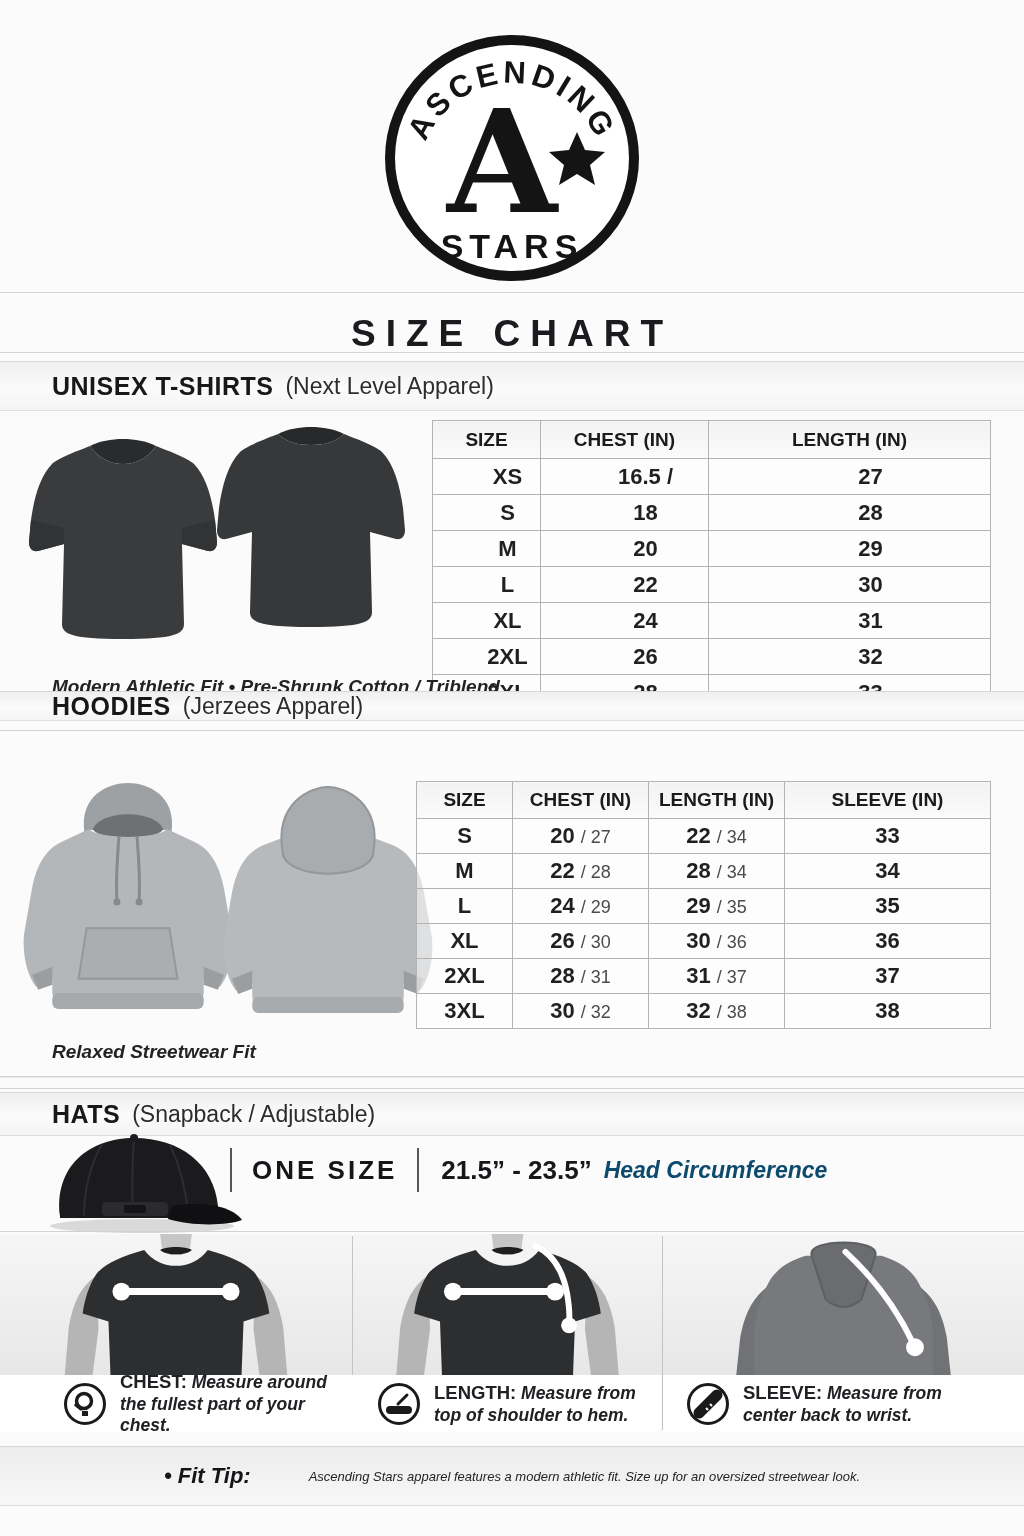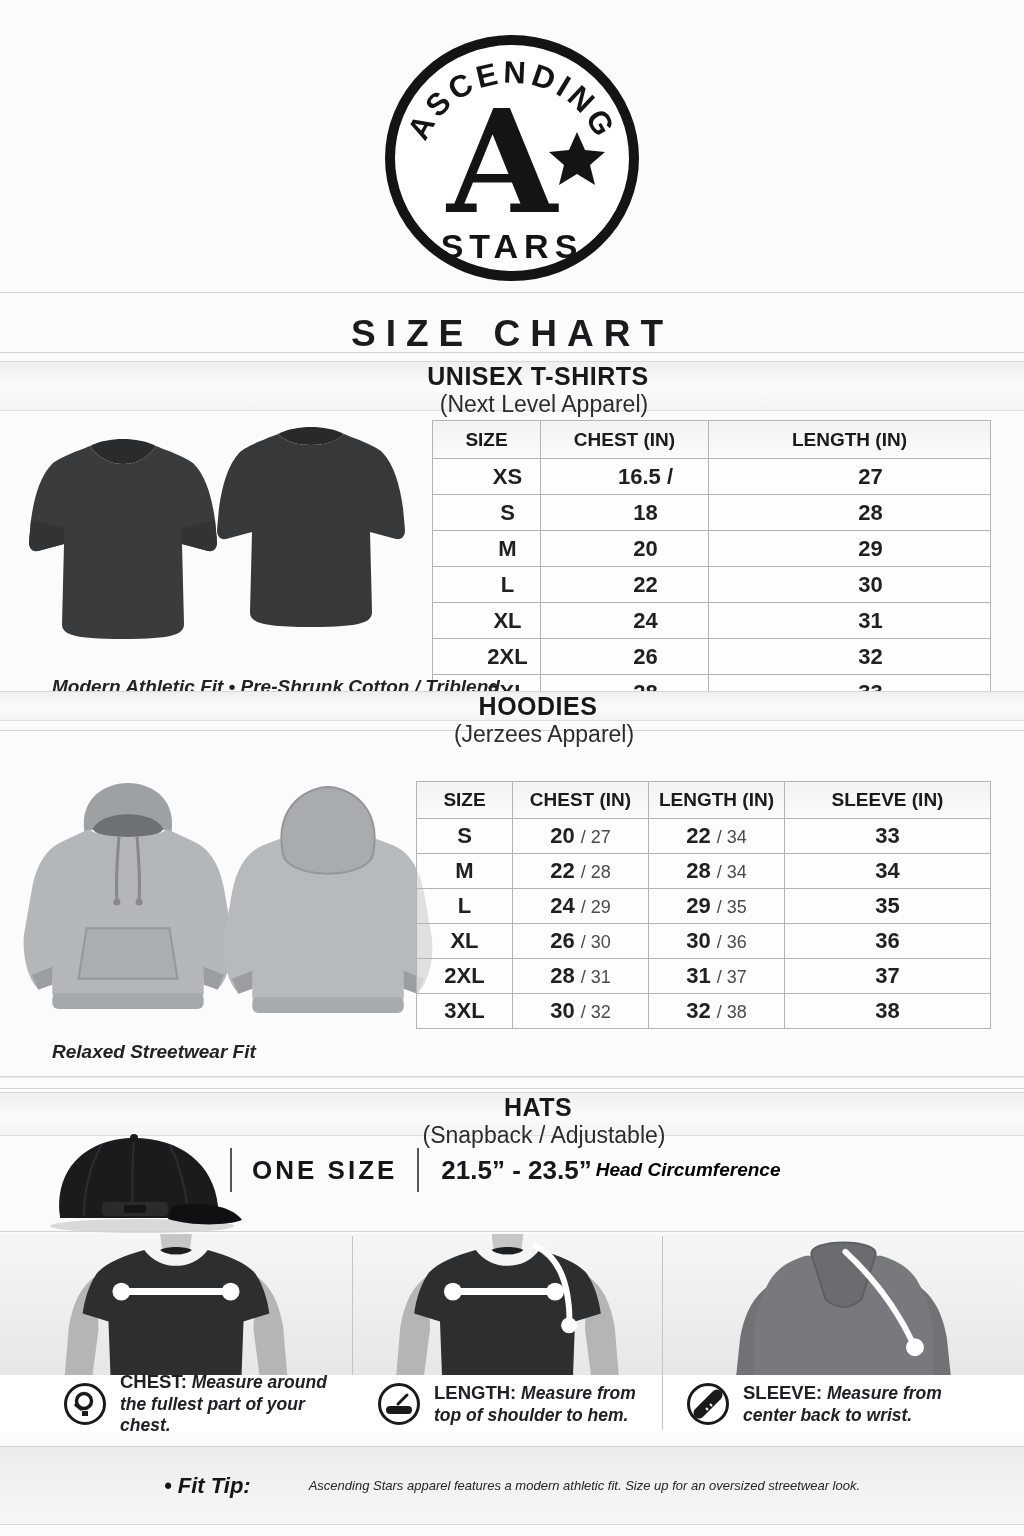--- a/index.html
+++ b/index.html
@@ -17,21 +17,21 @@
   .logo-wrap { left:380px; top:30px; width:264px; height:260px; }
 
   
   .page-title { left:0; top:313px; width:1024px; text-align:center;
     font-size:37px; font-weight:800; letter-spacing:10px; color:#191b1e; }
 
   
   .section-bar { left:0; width:1024px;
     background:linear-gradient(180deg,#efefef 0%,#fbfbfb 55%,#f4f4f4 100%);
     border-top:1px solid #d8d8d8; border-bottom:1px solid #dedede;
-    display:flex; align-items:center; padding-left:52px;flex-direction:column; }
+    display:flex; align-items:center; padding-left:52px; }
   .section-title { font-size:25px; font-weight:800; color:#17181a; letter-spacing:.5px; }
   .section-sub { font-size:23px; color:#2b2c2e; margin-left:12px; font-weight:500; }
 
   
   table.size-table { border-collapse:collapse; background:transparent; }
   table.size-table th, table.size-table td {
     border:1px solid #b3b3b3; text-align:center; vertical-align:middle; }
   table.size-table th { font-size:19px; font-weight:700; color:#1a1b1d;
     background:linear-gradient(180deg,#f2f2f2,#fbfbfb); }
   table.size-table td { font-size:22px; font-weight:700; color:#1f2022; background:rgba(255,255,255,.55); }
@@ -39,33 +39,33 @@
   table.t2 th { height:37px; } table.t2 td { height:35px; }
   td .alt { font-weight:400; color:#4a4b4d; font-size:18px; }
 
   .fit-note { font-style:italic; font-weight:700; font-size:19px; color:#222325; }
 
   
   .onesize-row { left:230px; top:1146px; height:48px; display:flex; align-items:center; }
   .vbar { width:2px; height:44px; background:#55565a; }
   .onesize-label { font-size:26px; font-weight:800; letter-spacing:3px; margin:0 20px; color:#151619; }
   .onesize-range { font-size:26px; font-weight:700; margin-left:22px; color:#17181b; }
-  .onesize-note { font-size:19px; font-style:italic; font-weight:600; margin-left:4px; color:#000000; }
+  .onesize-note { font-size:23px; font-style:italic; font-weight:600; margin-left:12px; color:#0c4a6e; }
 
   
   .photo-cell { top:1234px; height:141px; background:linear-gradient(180deg,#f6f6f6,#e7e7e7); }
   .guide-divider { top:1236px; height:194px; width:1px; background:#c4c4c4; }
   .caption-cell { top:1375px; height:57px; background:#ffffff; display:flex; align-items:center; }
   .cap-icon { flex:0 0 auto; margin-right:12px; }
   .cap-text { font-size:17.5px; line-height:1.25; color:#202124; width:225px; }
   .cap-text b { font-size:18.5px; }
   .cap-text i { font-weight:600; }
 
   
-  .fit-tip { left:0; top:1446px; width:1024px; height:79px;
+  .fit-tip { left:0; top:1446px; width:1024px; height:60px;
     background:linear-gradient(180deg,#ececec,#f7f7f7);
     border-top:1px solid #d4d4d4; border-bottom:1px solid #d9d9d9;
     display:flex; align-items:center; justify-content:center;gap:48px; }
   .fit-tip .lead { font-size:22px; font-weight:800; font-style:italic; margin-right:10px; color:#141518; }
   .fit-tip .body { font-size:13px; font-style:italic; font-weight:500; color:#232426; }
 </style>
 </head>
 <body>
 
 <div class="page">

